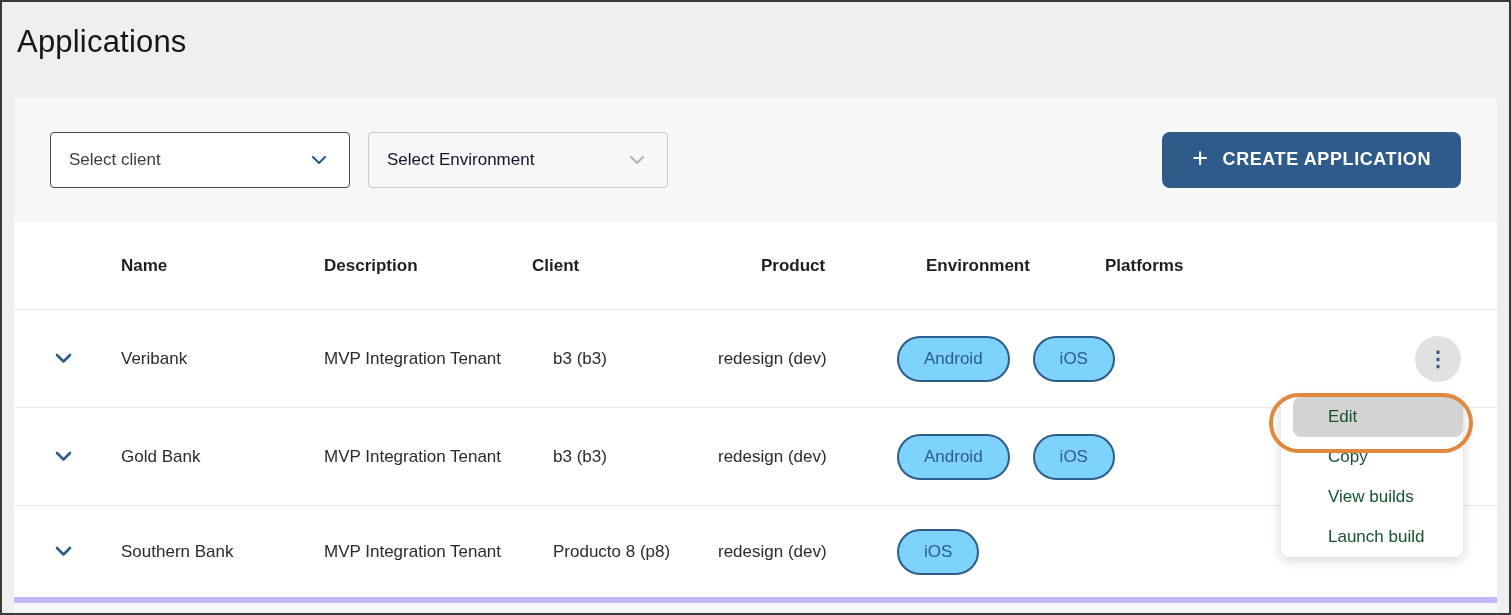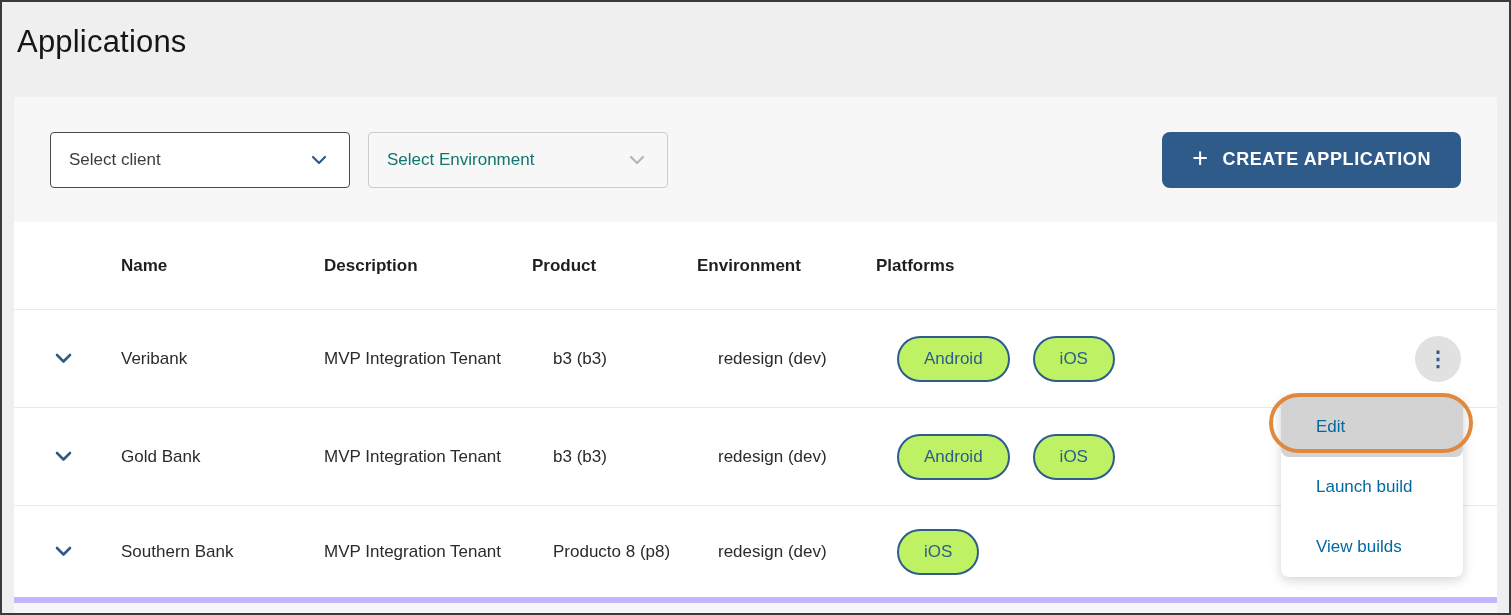--- a/index.html
+++ b/index.html
@@ -49,21 +49,21 @@
     align-items: center;
     justify-content: space-between;
     padding: 0 22px 0 18px;
     font-size: 17px;
     color: #3d3d3d;
     cursor: pointer;
   }
   .select-box.disabled {
     background: transparent;
     border: 1px solid #cdcdcd;
-    color: #0f766e;
+    color: #0f172a;
     margin-left: 18px;
   }
   .btn-create {
     margin-left: auto;
     margin-right: 0;
     height: 56px;
     padding: 0 30px;
     background: #2e5b89;
     border: none;
     border-radius: 8px;
@@ -108,21 +108,21 @@
 
   .pill {
     border: 2px solid #2e5c8c;
     color: #2e5c8c;
     border-radius: 23px;
     height: 46px;
     display: inline-flex;
     align-items: center;
     padding: 0 25px;
     font-size: 17px;
-    background: #bef264;
+    background: #7dd3fc;
     white-space: nowrap;
   }
 
   .kebab-btn {
     width: 46px;
     height: 46px;
     border-radius: 50%;
     background: #e1e1e1;
     border: none;
     color: #2e5b89;
@@ -141,28 +141,29 @@
     left: 1279px;
     top: 395px;
     width: 182px;
     background: #ffffff;
     border-radius: 4px 4px 8px 8px;
     box-shadow: 0 3px 12px rgba(0,0,0,0.18);
     z-index: 20;
     overflow: hidden;
   }
   .menu-item {
-    height: 60px;
+    height: 40px;
     display: flex;
     align-items: center;
     padding-left: 35px;
     font-size: 17px;
-    color: #0369a1;
+    color: #14532d;
     cursor: pointer;
     white-space: nowrap;
+    margin-left: 12px;
   }
   .menu-item.highlighted {
     background: #d3d3d3;
     border-radius: 8px;
   }
 
   
   .annotation-ring {
     position: absolute;
     left: 1267px;
@@ -209,20 +210,21 @@
         <span>CREATE APPLICATION</span>
       </button>
     </div>
 
     <div class="table">
 
       <div class="thead">
         <div class="col-expand"></div>
         <div class="col-name">Name</div>
         <div class="col-desc">Description</div>
+        <div class="col-client">Client</div>
         <div class="col-product">Product</div>
         <div class="col-env">Environment</div>
         <div class="col-platforms">Platforms</div>
         <div class="col-actions"></div>
       </div>
 
       <div class="tr">
         <div class="col-expand">
           <span class="expander">
             <svg width="17" height="11" viewBox="0 0 17 11">
@@ -280,19 +282,20 @@
           <span class="pill">iOS</span>
         </div>
         <div class="col-actions"></div>
       </div>
 
     </div>
   </div>
 
   <div class="context-menu">
     <div class="menu-item highlighted">Edit</div>
+    <div class="menu-item">Copy</div>
+    <div class="menu-item">View builds</div>
     <div class="menu-item">Launch build</div>
-    <div class="menu-item">View builds</div>
   </div>
 
   <div class="annotation-ring"></div>
 
 </div>
 
 </body></html>

